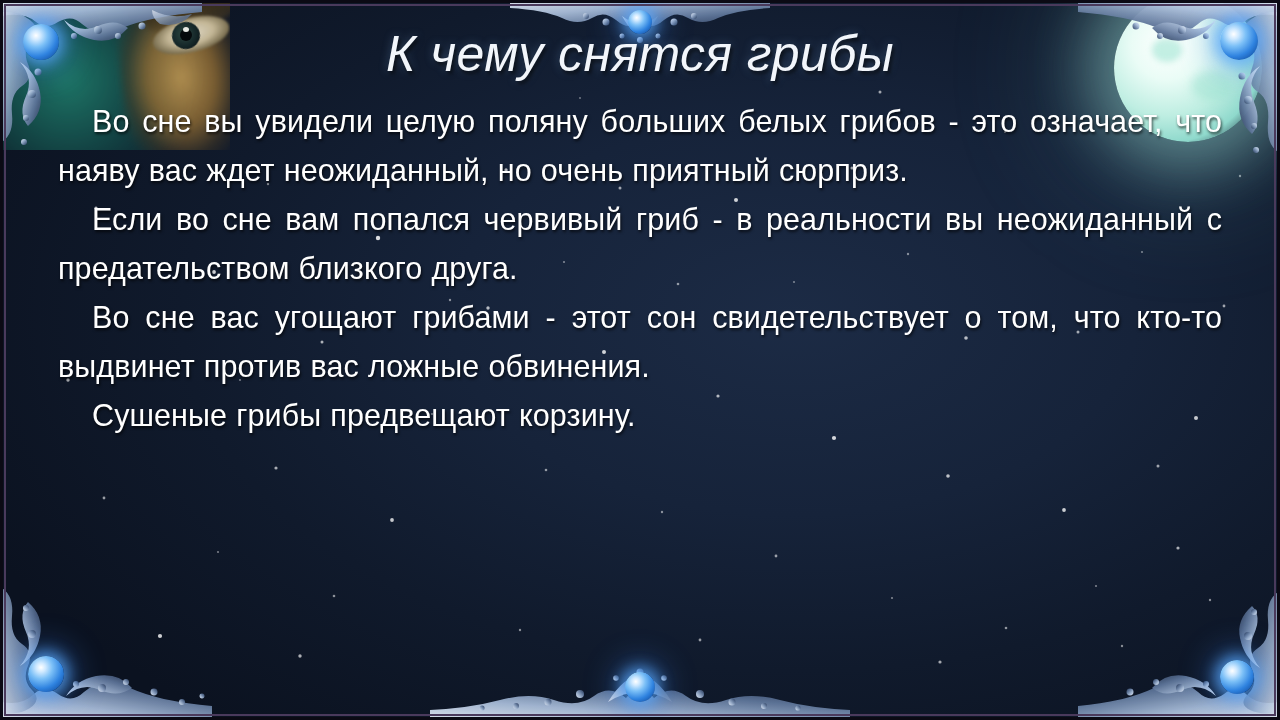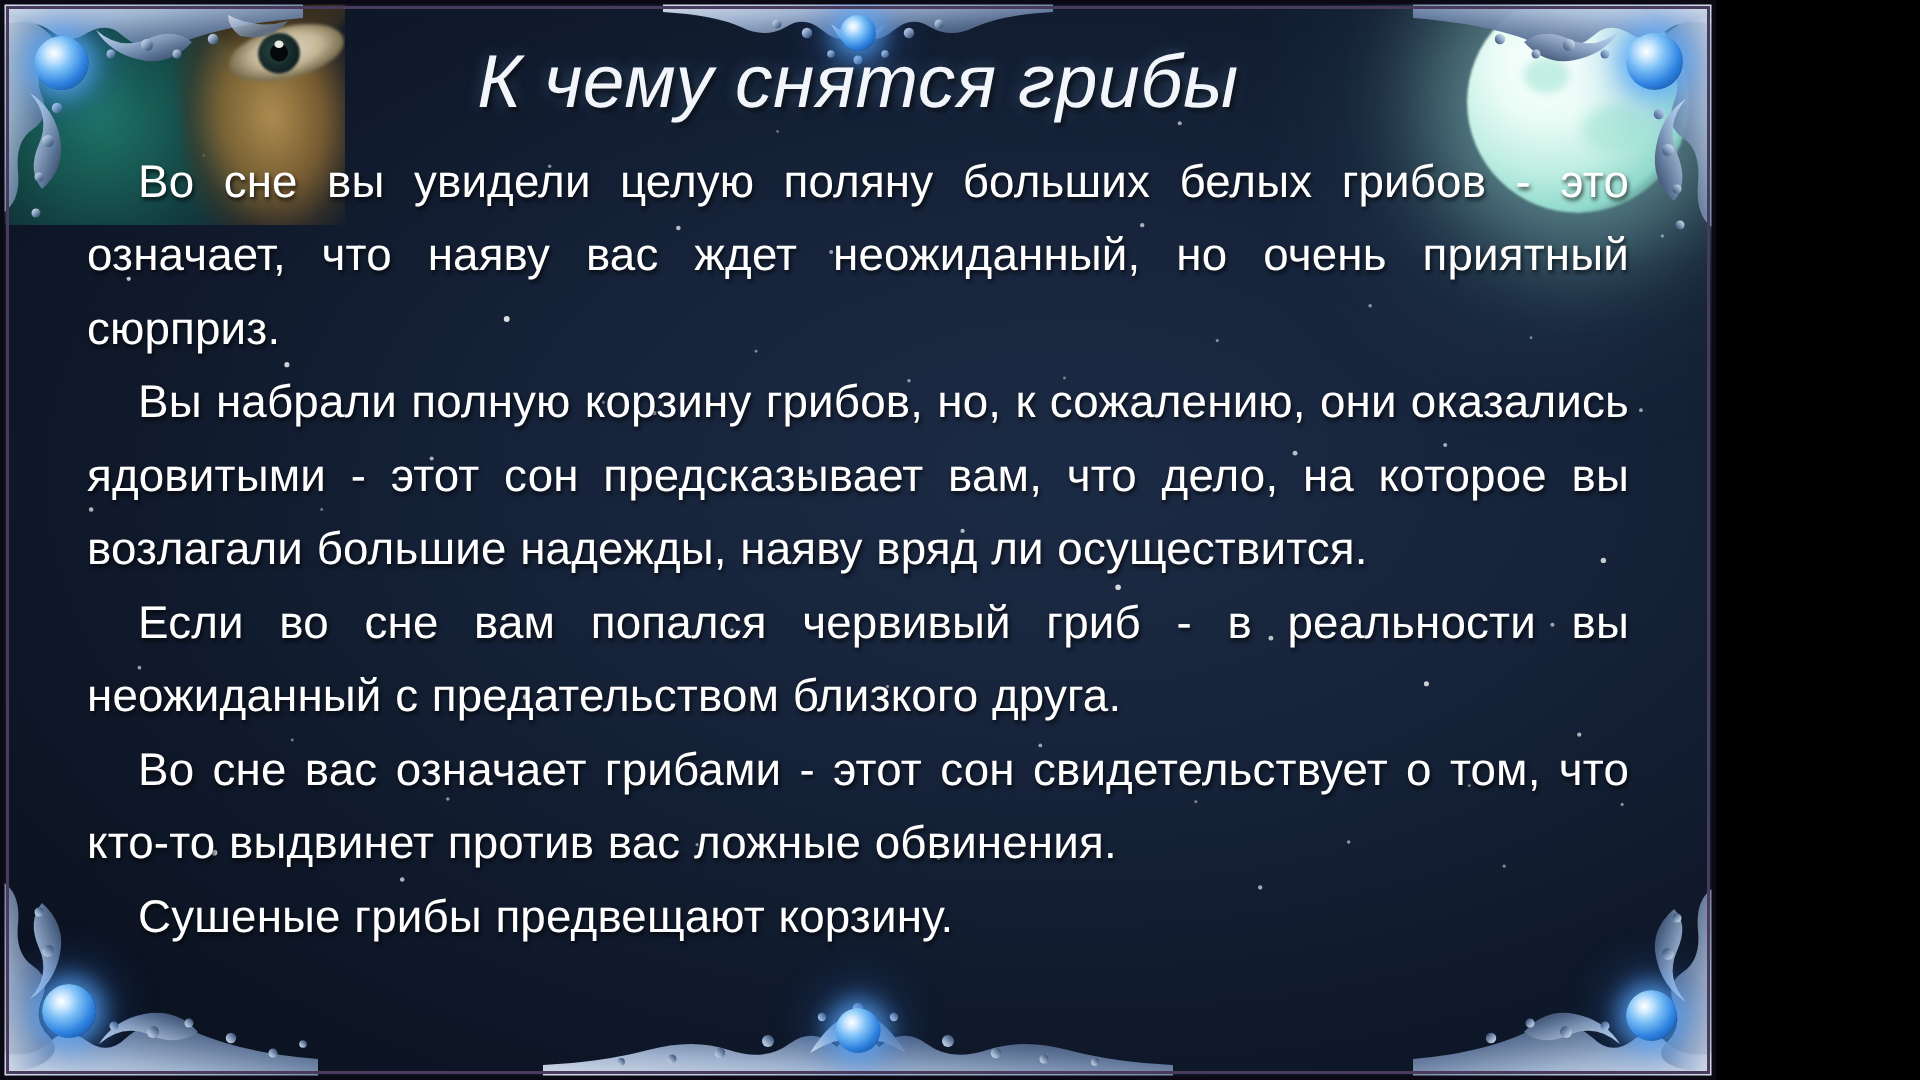--- a/index.html
+++ b/index.html
@@ -8,21 +8,21 @@
   html, body {
     width:1280px; height:720px;
     overflow:hidden;
     background:#000;
     font-family:"Liberation Sans", sans-serif;
   }
 
   
   #stage {
     position:relative;
-    width:1144px; height:720px;
+    width:1280px; height:720px;
     overflow:hidden;
     background:
       radial-gradient(ellipse 900px 520px at 62% 44%, #1c2b45 0%, #16233a 38%, #101a2c 68%, #0b1220 100%);
   }
 
   
   #outer-line {
     position:absolute; inset:4px;
     border:2px solid #4a3a5c;
     pointer-events:none;
@@ -387,22 +387,21 @@
   <div class="orb" id="orb-bl"></div>
   <div class="orb" id="orb-br"></div>
   <div class="orb" id="orb-tc"></div>
   <div class="orb" id="orb-bc"></div>
 
   <div id="content">
     <h1 id="page-title">К чему снятся грибы</h1>
 
     <div id="body-text">
       <p class="para">Во сне вы увидели целую поляну больших белых грибов - это означает, что наяву вас ждет неожиданный, но очень приятный сюрприз.</p>
-      <p class="para">Вы набрали полную корзину грибов, но, к сожалению, они оказались ядовитыми - этот сон предсказывает вам, что дело, на которое вы возлагали большие надежды, наяву вряд ли осуществится.</p>
       <p class="para">Если во сне вам попался червивый гриб - в реальности вы неожиданный с предательством близкого друга.</p>
-      <p class="para">Во сне вас означает грибами - этот сон свидетельствует о том, что кто-то выдвинет против вас ложные обвинения.</p>
+      <p class="para">Во сне вас угощают грибами - этот сон свидетельствует о том, что кто-то выдвинет против вас ложные обвинения.</p>
       <p class="para">Сушеные грибы предвещают корзину.</p>
     </div>
   </div>
 
   <div id="outer-line"></div>
   <div id="outer-line2"></div>
 </div>
 
 </body></html>

